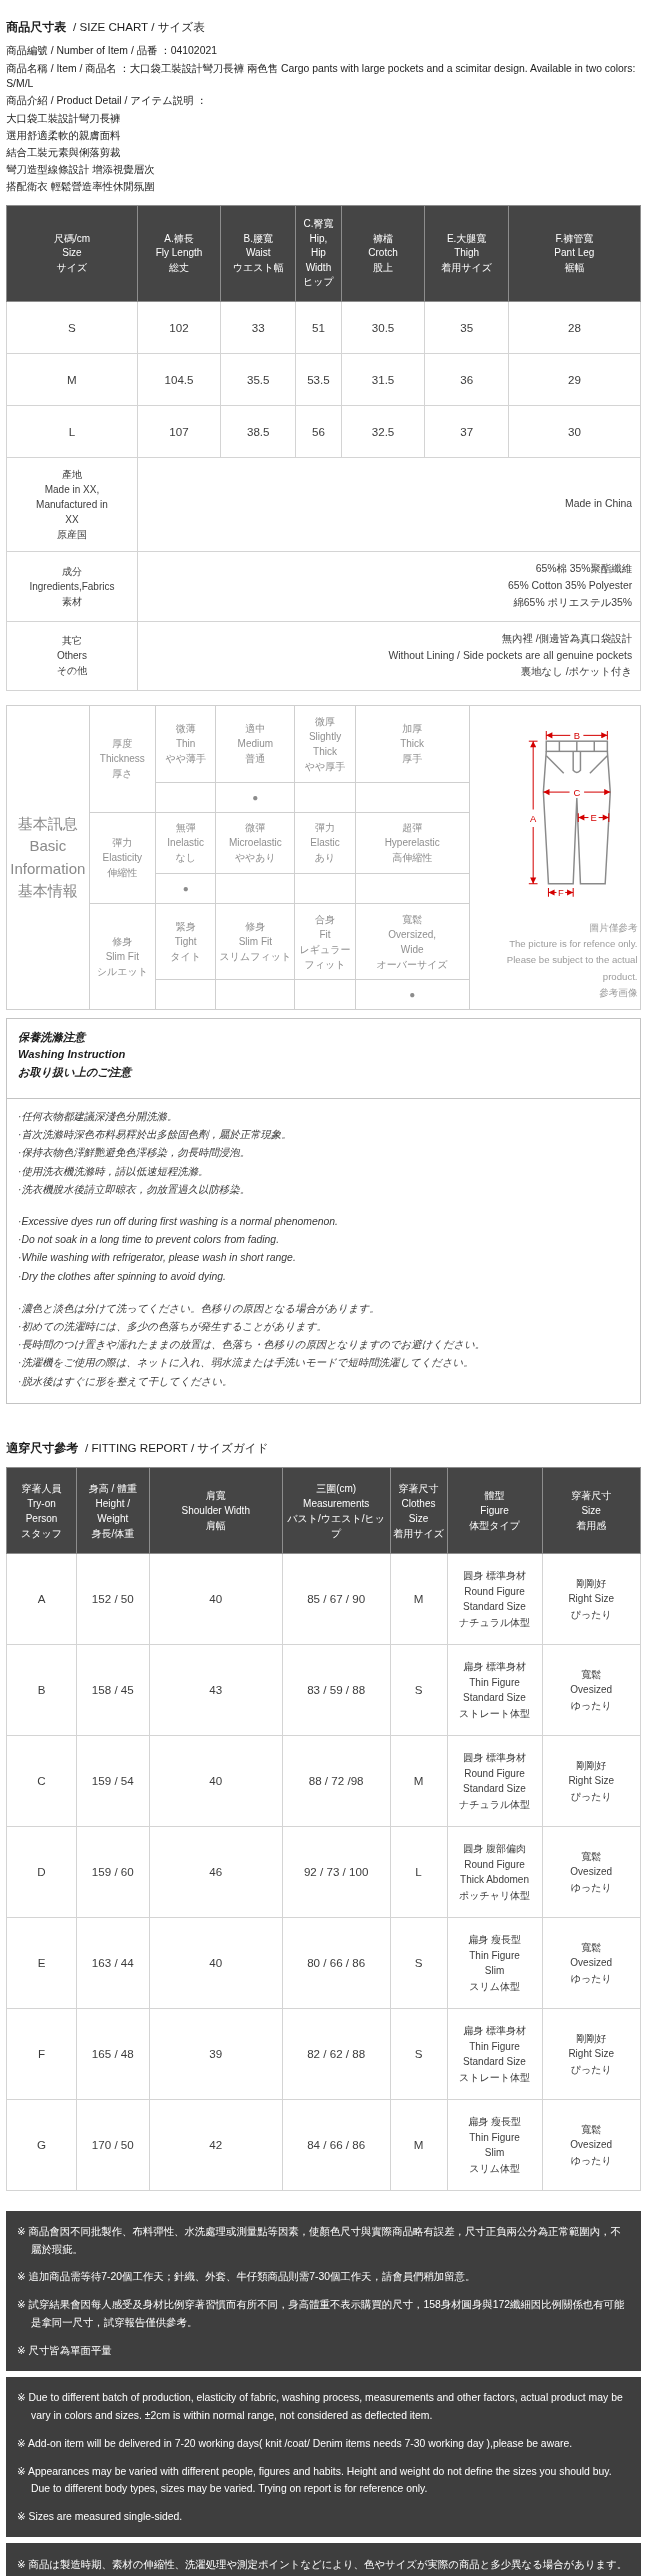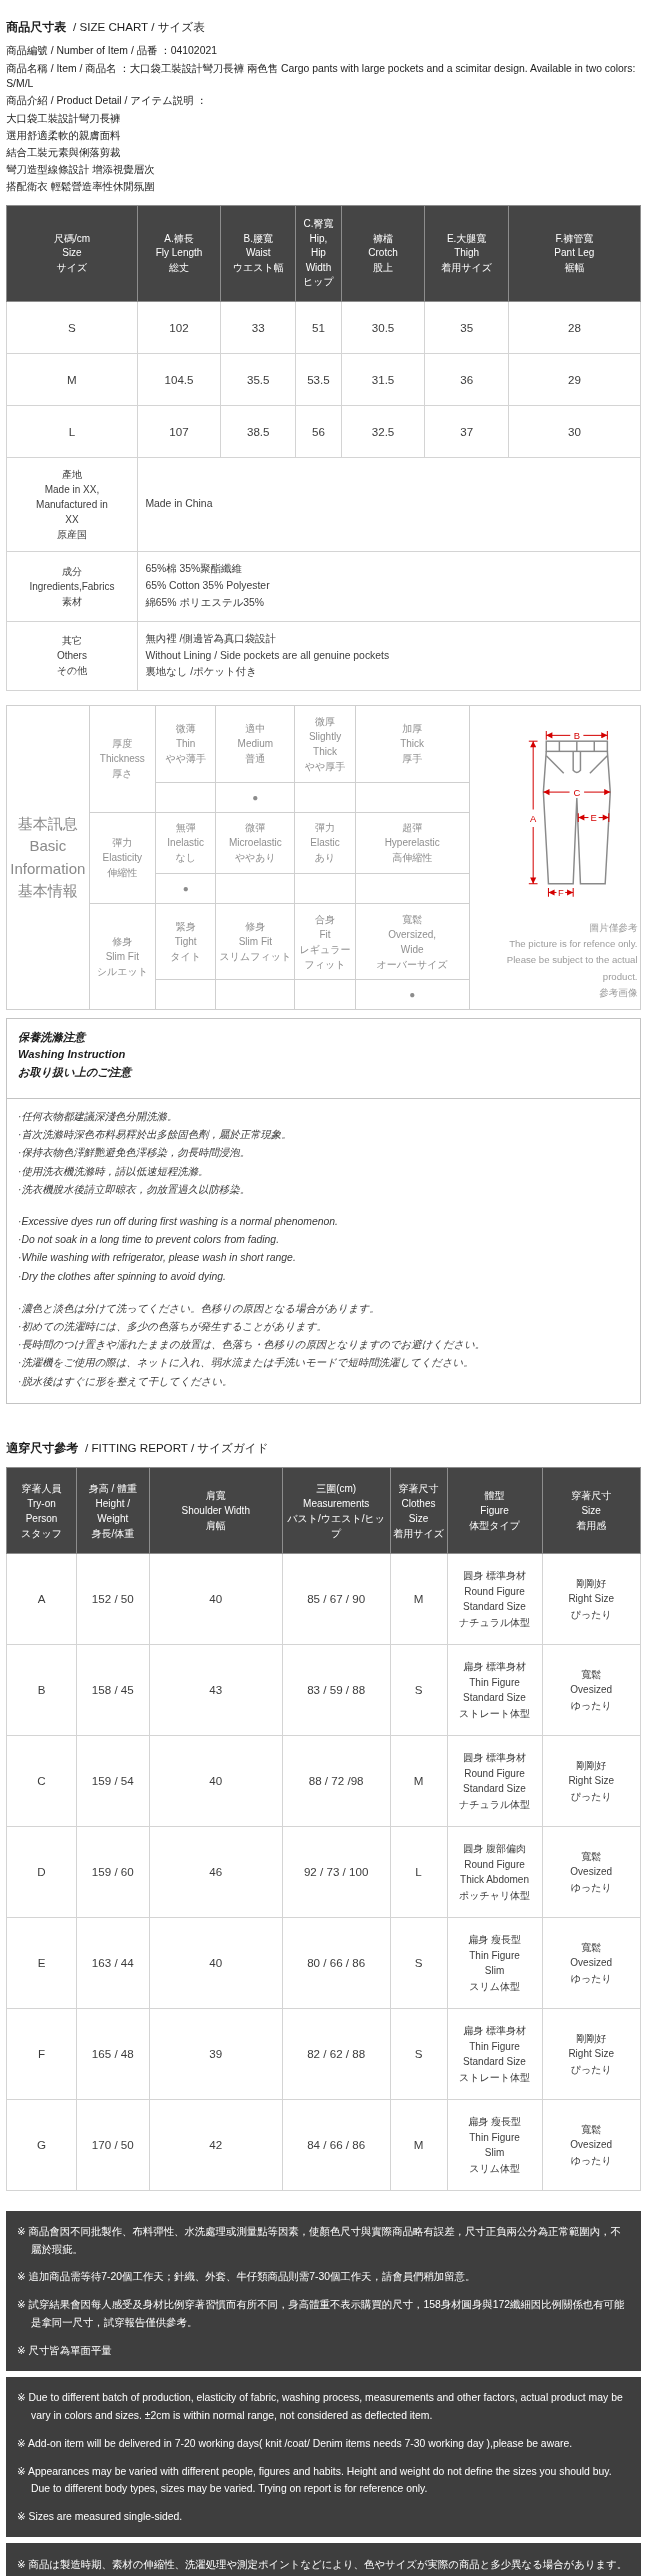--- a/index.html
+++ b/index.html
@@ -15,21 +15,21 @@
   .detail-line{margin:1.5px 0;font-size:10.4px;line-height:1.5;color:#222;}
 
   
   table{border-collapse:collapse;width:100%;}
   .size-table{margin-top:10.8px;}
   .size-table th{background:#454545;color:#fff;font-weight:normal;font-size:10px;line-height:1.45;
     border:0.8px solid #8d8d8d;padding:10.8px 2.3px;text-align:center;vertical-align:middle;}
   .size-table td{border:0.8px solid #d4d4d4;font-size:11.6px;color:#3c3c3c;text-align:center;
     vertical-align:middle;padding:19px 3.1px;}
   .size-table td.meta-label{font-size:10px;line-height:1.5;padding:9.3px 1.5px;}
-  .size-table td.meta-value{text-align:left;font-size:10.4px;line-height:1.6;padding:9.3px 7.7px;}
+  .size-table td.meta-value{text-align:right;font-size:10.4px;line-height:1.6;padding:9.3px 7.7px;}
 
   
   .basic-table{margin-top:14px;color:#8f8f8f;}
   .basic-table td{border:0.8px solid #cfcfcf;font-size:10px;line-height:1.5;text-align:center;
     vertical-align:middle;padding:7.7px 2.3px;}
   .basic-table td.big-label{font-size:15px;color:#8a8a8a;border-right:0.8px solid #cfcfcf;}
   .basic-table tr.dots td{height:26px;padding:1.5px;}
   .dot-mark{color:#8c8c8c;font-size:10.8px;}
   .diagram-cell{vertical-align:middle;padding:6.2px 3.1px;}
   .diagram-caption{color:#9c9c9c;font-size:9.6px;line-height:1.7;text-align:right;margin-top:7.7px;}

